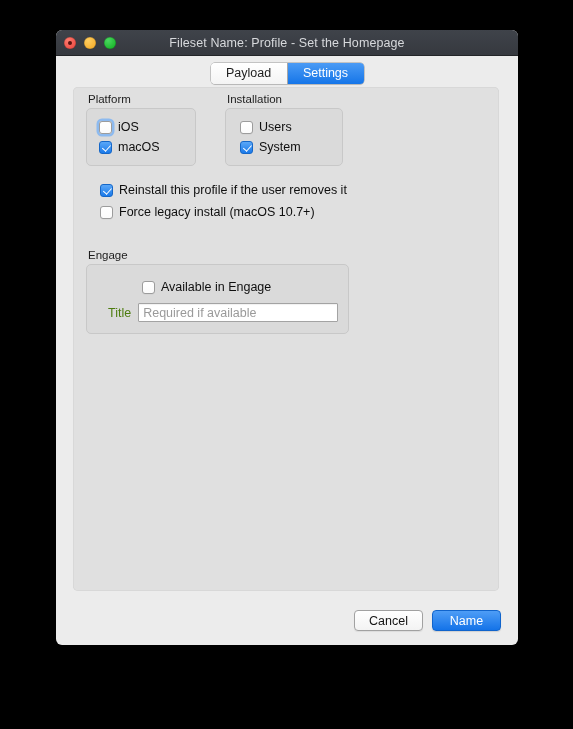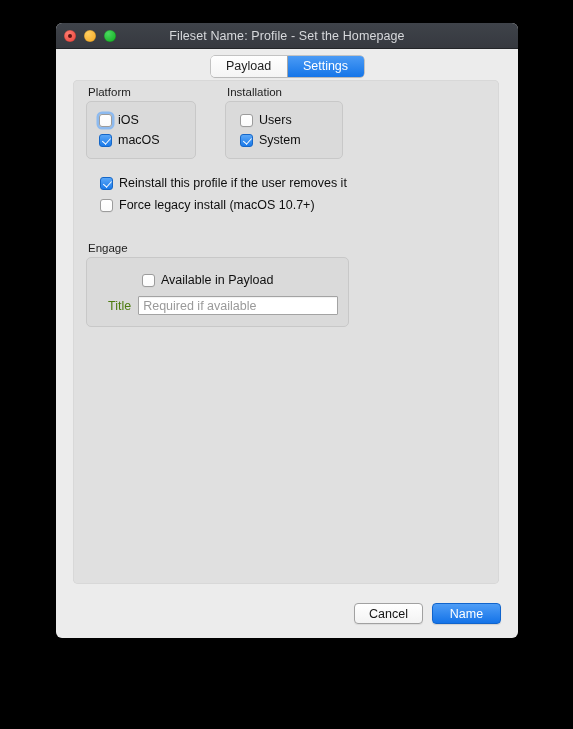--- a/index.html
+++ b/index.html
@@ -12,21 +12,21 @@
   }
   body {
     font-family: "Liberation Sans", sans-serif;
     -webkit-font-smoothing: antialiased;
   }
 
   
   #window {
     position: absolute;
     left: 56px;
-    top: 23px;
+    top: 30px;
     width: 462px;
     height: 615px;
     border-radius: 6px 6px 6px 6px;
     background: #ececec;
     box-shadow: 0 0 0 0.5px rgba(0,0,0,0.55);
     overflow: hidden;
   }
 
   
   #titlebar {
@@ -292,21 +292,21 @@
         <span class="cb off"></span>
         <span class="cb-label">Force legacy install (macOS 10.7+)</span>
       </div>
     </div>
 
     <div class="group" style="left:13px; top:162px; width:263px;">
       <div class="group-label">Engage</div>
       <div class="group-body" style="width:263px; height:70px; padding:12px 0 0 0;">
         <div class="cb-row" style="padding-left:55px;">
           <span class="cb off"></span>
-          <span class="cb-label">Available in Payload</span>
+          <span class="cb-label">Available in Engage</span>
         </div>
         <div class="field-row" style="padding-left:21px; margin-top:6px;">
           <span class="field-label">Title</span>
           <input class="textfield" type="text" placeholder="Required if available" style="">
         </div>
       </div>
     </div>
 
   </div>
 

